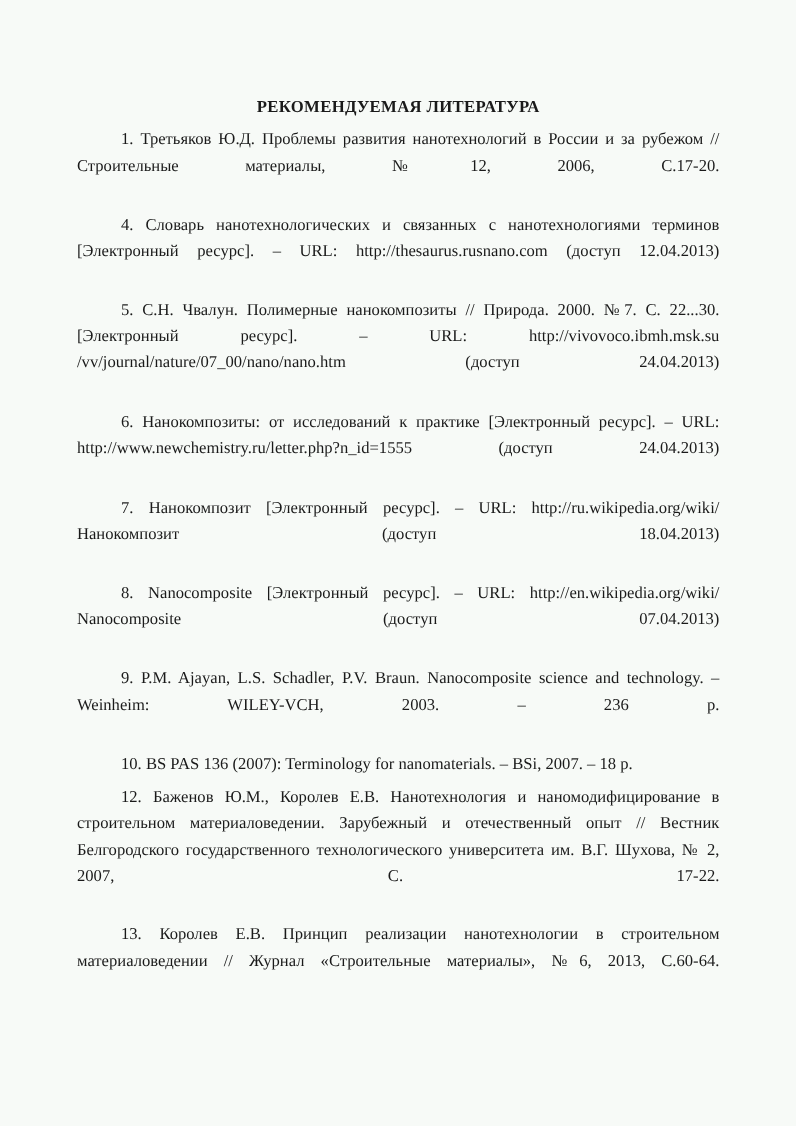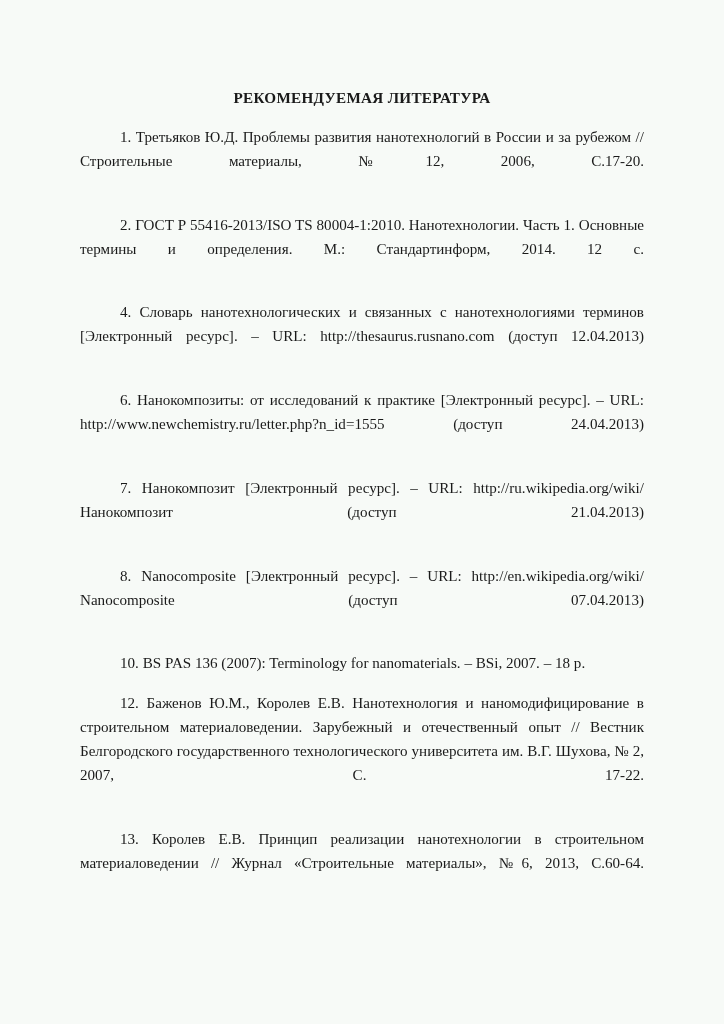--- a/index.html
+++ b/index.html
@@ -47,21 +47,21 @@
     padding: 0;
     list-style: none;
   }
 
   .ref-item {
     font-size: 15.1px;
     line-height: 23.9px;
     text-align: justify;
     text-justify: inter-word;
     text-indent: 40px;
-    margin: 16px;
+    margin: 6px;
     padding: 0;
     hyphens: manual;
     word-spacing: 0px;
   }
 
   
   .ref-item::after {
     content: "";
     display: inline-block;
     width: 100%;
@@ -77,32 +77,33 @@
 
 <div class="page">
   <div class="content">
 
     <h1 class="doc-title">РЕКОМЕНДУЕМАЯ ЛИТЕРАТУРА</h1>
 
     <div class="ref-list">
 
       <p class="ref-item">1. Третьяков Ю.Д. Проблемы развития нанотехнологий в России и за рубежом // Строительные материалы, №12, 2006, С.17-20.</p>
 
-      <p class="ref-item">2. ГОСТ Р 55416-2013/ISO TS 80004-1:2010. Нанотехнологии. Часть 1. Основные термины и определения. М.: Стандартинформ, 2014. 12 с.</p>
 
 
       <p class="ref-item">4. Словарь нанотехнологических и связанных с нанотехнологиями терминов [Электронный ресурс]. – URL: http://thesaurus.rusnano.com (доступ 12.04.2013)</p>
 
+      <p class="ref-item">5. С.Н. Чвалун. Полимерные нанокомпозиты // Природа. 2000. №7. С. 22...30. [Электронный ресурс]. – URL: http://vivovoco.ibmh.msk.su /vv/journal/nature/07_00/nano/nano.htm (доступ 24.04.2013)</p>
 
       <p class="ref-item">6. Нанокомпозиты: от исследований к практике [Электронный ресурс]. – URL: http://www.newchemistry.ru/letter.php?n_id=1555 (доступ 24.04.2013)</p>
 
-      <p class="ref-item">7. Нанокомпозит [Электронный ресурс]. – URL: http://ru.wikipedia.org/wiki/ Нанокомпозит (доступ 21.04.2013)</p>
+      <p class="ref-item">7. Нанокомпозит [Электронный ресурс]. – URL: http://ru.wikipedia.org/wiki/ Нанокомпозит (доступ 18.04.2013)</p>
 
       <p class="ref-item">8. Nanocomposite [Электронный ресурс]. – URL: http://en.wikipedia.org/wiki/ Nanocomposite (доступ 07.04.2013)</p>
 
+      <p class="ref-item">9. P.M. Ajayan, L.S. Schadler, P.V. Braun. Nanocomposite science and technology. – Weinheim: WILEY-VCH, 2003. – 236 p.</p>
 
       <p class="ref-item single">10. BS PAS 136 (2007): Terminology for nanomaterials. – BSi, 2007. – 18 p.</p>
 
 
       <p class="ref-item">12. Баженов Ю.М., Королев Е.В. Нанотехнология и наномодифицирование в строительном материаловедении. Зарубежный и отечественный опыт // Вестник Белгородского государственного технологического университета им. В.Г. Шухова, № 2, 2007, С. 17-22.</p>
 
       <p class="ref-item">13. Королев Е.В. Принцип реализации нанотехнологии в строительном материаловедении // Журнал «Строительные материалы», №6, 2013, С.60-64.</p>
 
     </div>
   </div>

